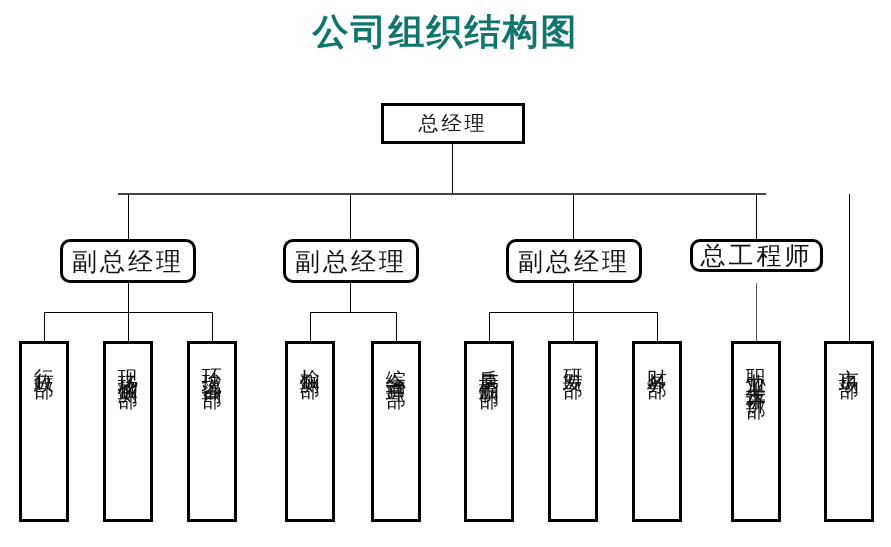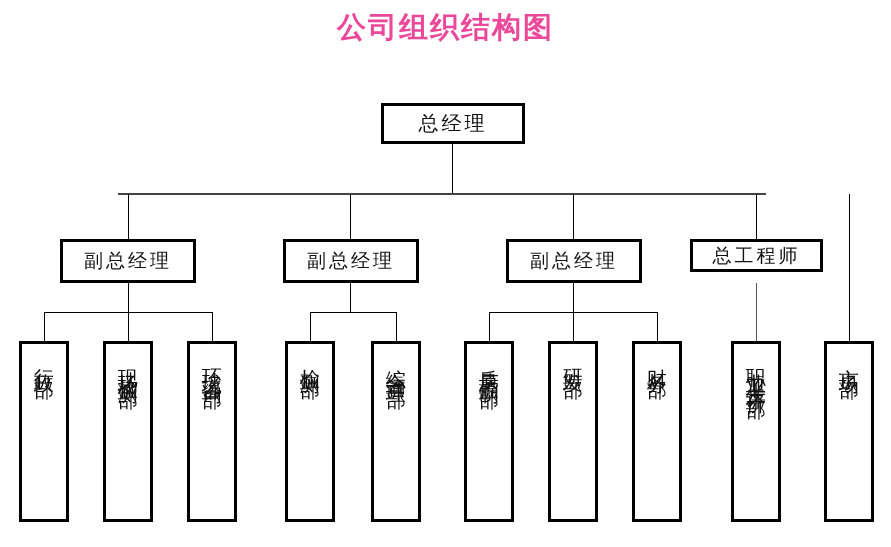--- a/index.html
+++ b/index.html
@@ -17,45 +17,46 @@
     position: relative;
     width: 891px;
     height: 547px;
   }
   .title {
     position: absolute;
     top: 8px;
     left: 0;
     width: 891px;
     text-align: center;
-    font-size: 29px;
+    font-size: 36px;
     font-weight: bold;
     letter-spacing: 2px;
-    color: #ec4899;
+    color: #0f766e;
     font-family: "Liberation Serif", "DejaVu Serif", serif;
   }
   
   .box {
     position: absolute;
     border: 3px solid #000;
     background: #ffffff;
     box-sizing: border-box;
     display: flex;
     align-items: center;
     justify-content: center;
     color: #111;
     text-align: center;
   }
   .box.level1 {
     font-size: 20px;
     letter-spacing: 3px;
   }
   .box.level2 {
-    font-size: 19px;
+    font-size: 25px;
     letter-spacing: 3px;
+    border-radius: 10px;
   }
   .box.dept {
     align-items: flex-start;
     justify-content: center;
     padding-top: 9px;
   }
   .vtext {
     writing-mode: vertical-rl;
     text-orientation: upright;
     font-size: 20px;

